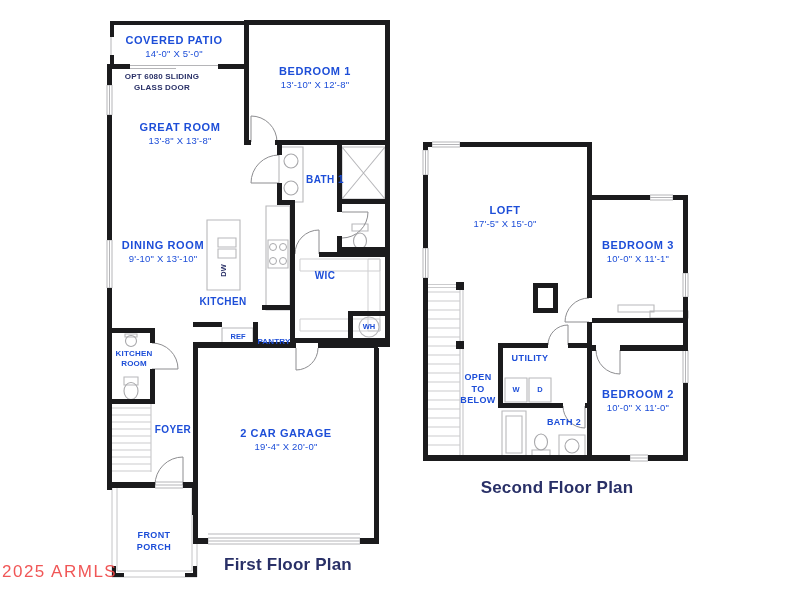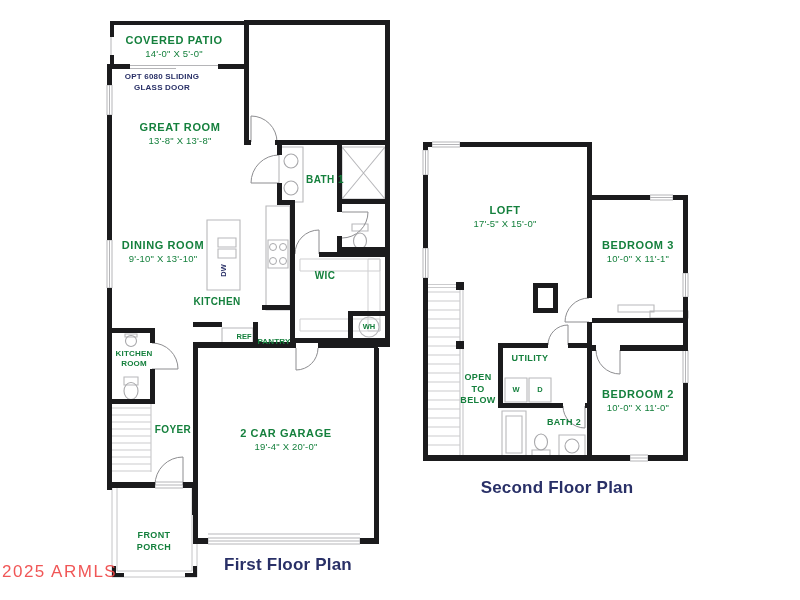--- a/index.html
+++ b/index.html
@@ -1,19 +1,19 @@
 <!DOCTYPE html>
 <html><head>
 <meta charset="utf-8">
 <style>
   html,body{margin:0;padding:0;background:#fff;}
   .stage{position:relative;width:800px;height:600px;background:#ffffff;overflow:hidden;
          font-family:"Liberation Sans", sans-serif;}
   svg{position:absolute;left:0;top:0;}
-  .lbl{position:absolute;text-align:center;color:#15803d;line-height:1.3;}
+  .lbl{position:absolute;text-align:center;color:#1d4ed8;line-height:1.3;}
   .lbl .nm{display:block;font-weight:bold;font-size:11px;letter-spacing:.6px;}
   .lbl .dm{display:block;font-size:9.5px;letter-spacing:.2px;margin-top:1px;}
   .lbl.md .nm{font-size:10px;letter-spacing:.4px;}
   .lbl.sm .nm{font-size:9px;letter-spacing:.4px;}
   .lbl.xs .nm{font-size:8px;letter-spacing:.2px;}
   .lbl.xxs .nm{font-size:7.5px;letter-spacing:0;}
   .note{position:absolute;text-align:center;color:#293067;font-size:8px;font-weight:600;
         letter-spacing:.2px;line-height:1.35;}
   .plan-title{position:absolute;text-align:center;color:#293067;font-weight:bold;font-size:17px;
         letter-spacing:.2px;}
@@ -142,48 +142,52 @@
   </g>
 </svg>
 
 <div class="lbl" style="left:112px;top:33px;width:124px;">
   <span class="nm">COVERED PATIO</span>
   <span class="dm">14'-0" X 5'-0"</span>
 </div>
 
 <div class="note" style="left:117px;top:72px;width:90px;">OPT 6080 SLIDING GLASS DOOR</div>
 
+<div class="lbl" style="left:255px;top:64px;width:120px;">
+  <span class="nm">BEDROOM 1</span>
+  <span class="dm">13'-10" X 12'-8"</span>
+</div>
 
 <div class="lbl" style="left:116px;top:120px;width:128px;">
   <span class="nm">GREAT ROOM</span>
   <span class="dm">13'-8" X 13'-8"</span>
 </div>
 
 <div class="lbl md" style="left:299px;top:173px;width:52px;">
   <span class="nm">BATH 1</span>
 </div>
 
 <div class="lbl" style="left:106px;top:238px;width:114px;">
   <span class="nm">DINING ROOM</span>
   <span class="dm">9'-10" X 13'-10"</span>
 </div>
 
-<div class="lbl md" style="left:188px;top:295px;width:58px;">
+<div class="lbl md" style="left:194px;top:295px;width:58px;">
   <span class="nm">KITCHEN</span>
 </div>
 
 <div class="lbl md" style="left:307px;top:269px;width:36px;">
   <span class="nm">WIC</span>
 </div>
 
 <div class="lbl xs" style="left:255px;top:337px;width:38px;">
   <span class="nm">PANTRY</span>
 </div>
 
-<div class="lbl xxs" style="left:224px;top:332px;width:28px;margin-left:6px;">
+<div class="lbl xxs" style="left:224px;top:332px;width:28px;">
   <span class="nm">REF</span>
 </div>
 
 <div class="dw" style="left:211px;top:266px;width:24px;">DW</div>
 
 <div class="lbl xxs" style="left:359px;top:322px;width:20px;">
   <span class="nm">WH</span>
 </div>
 
 <div class="lbl xs" style="left:112px;top:349px;width:44px;">

